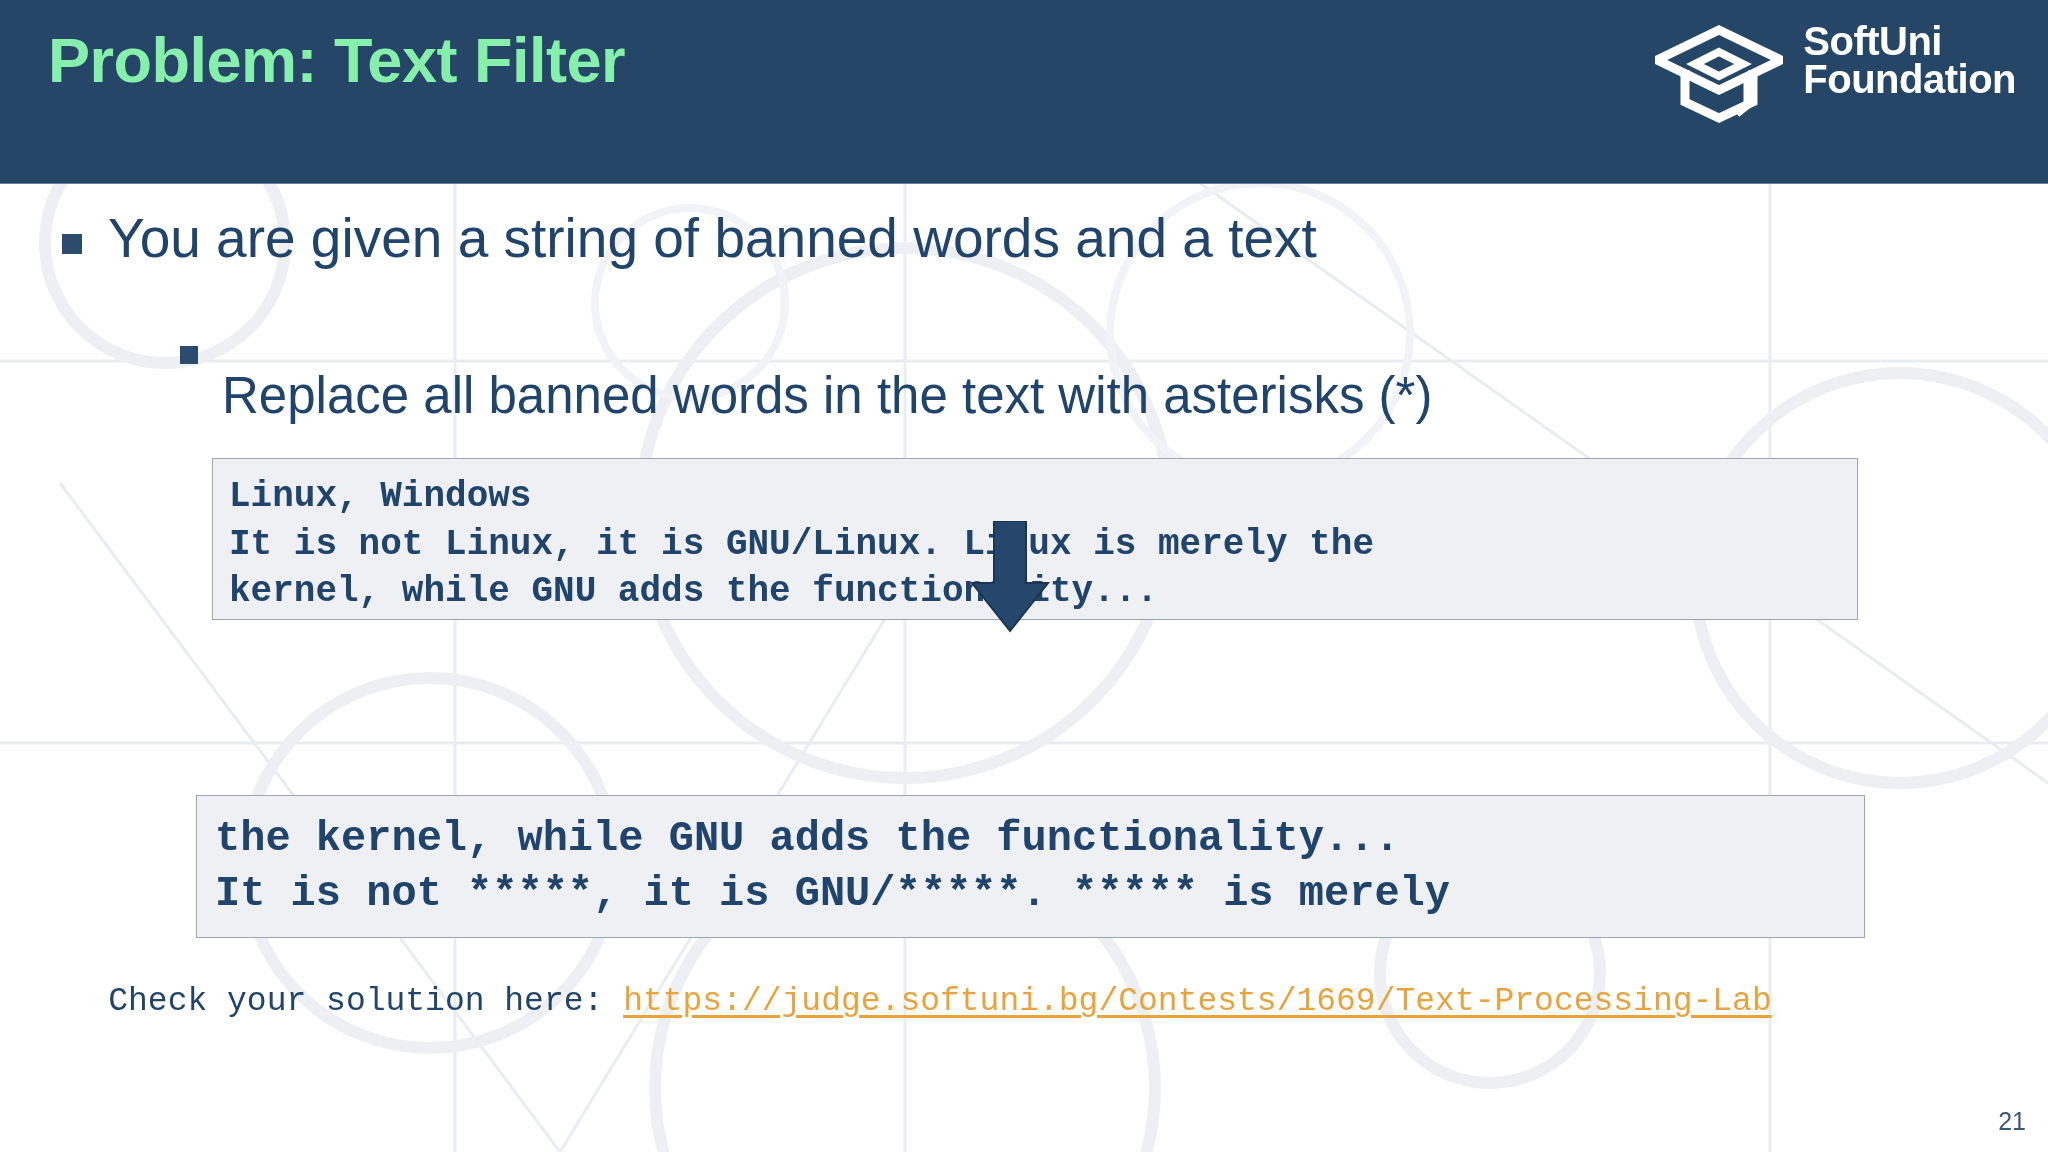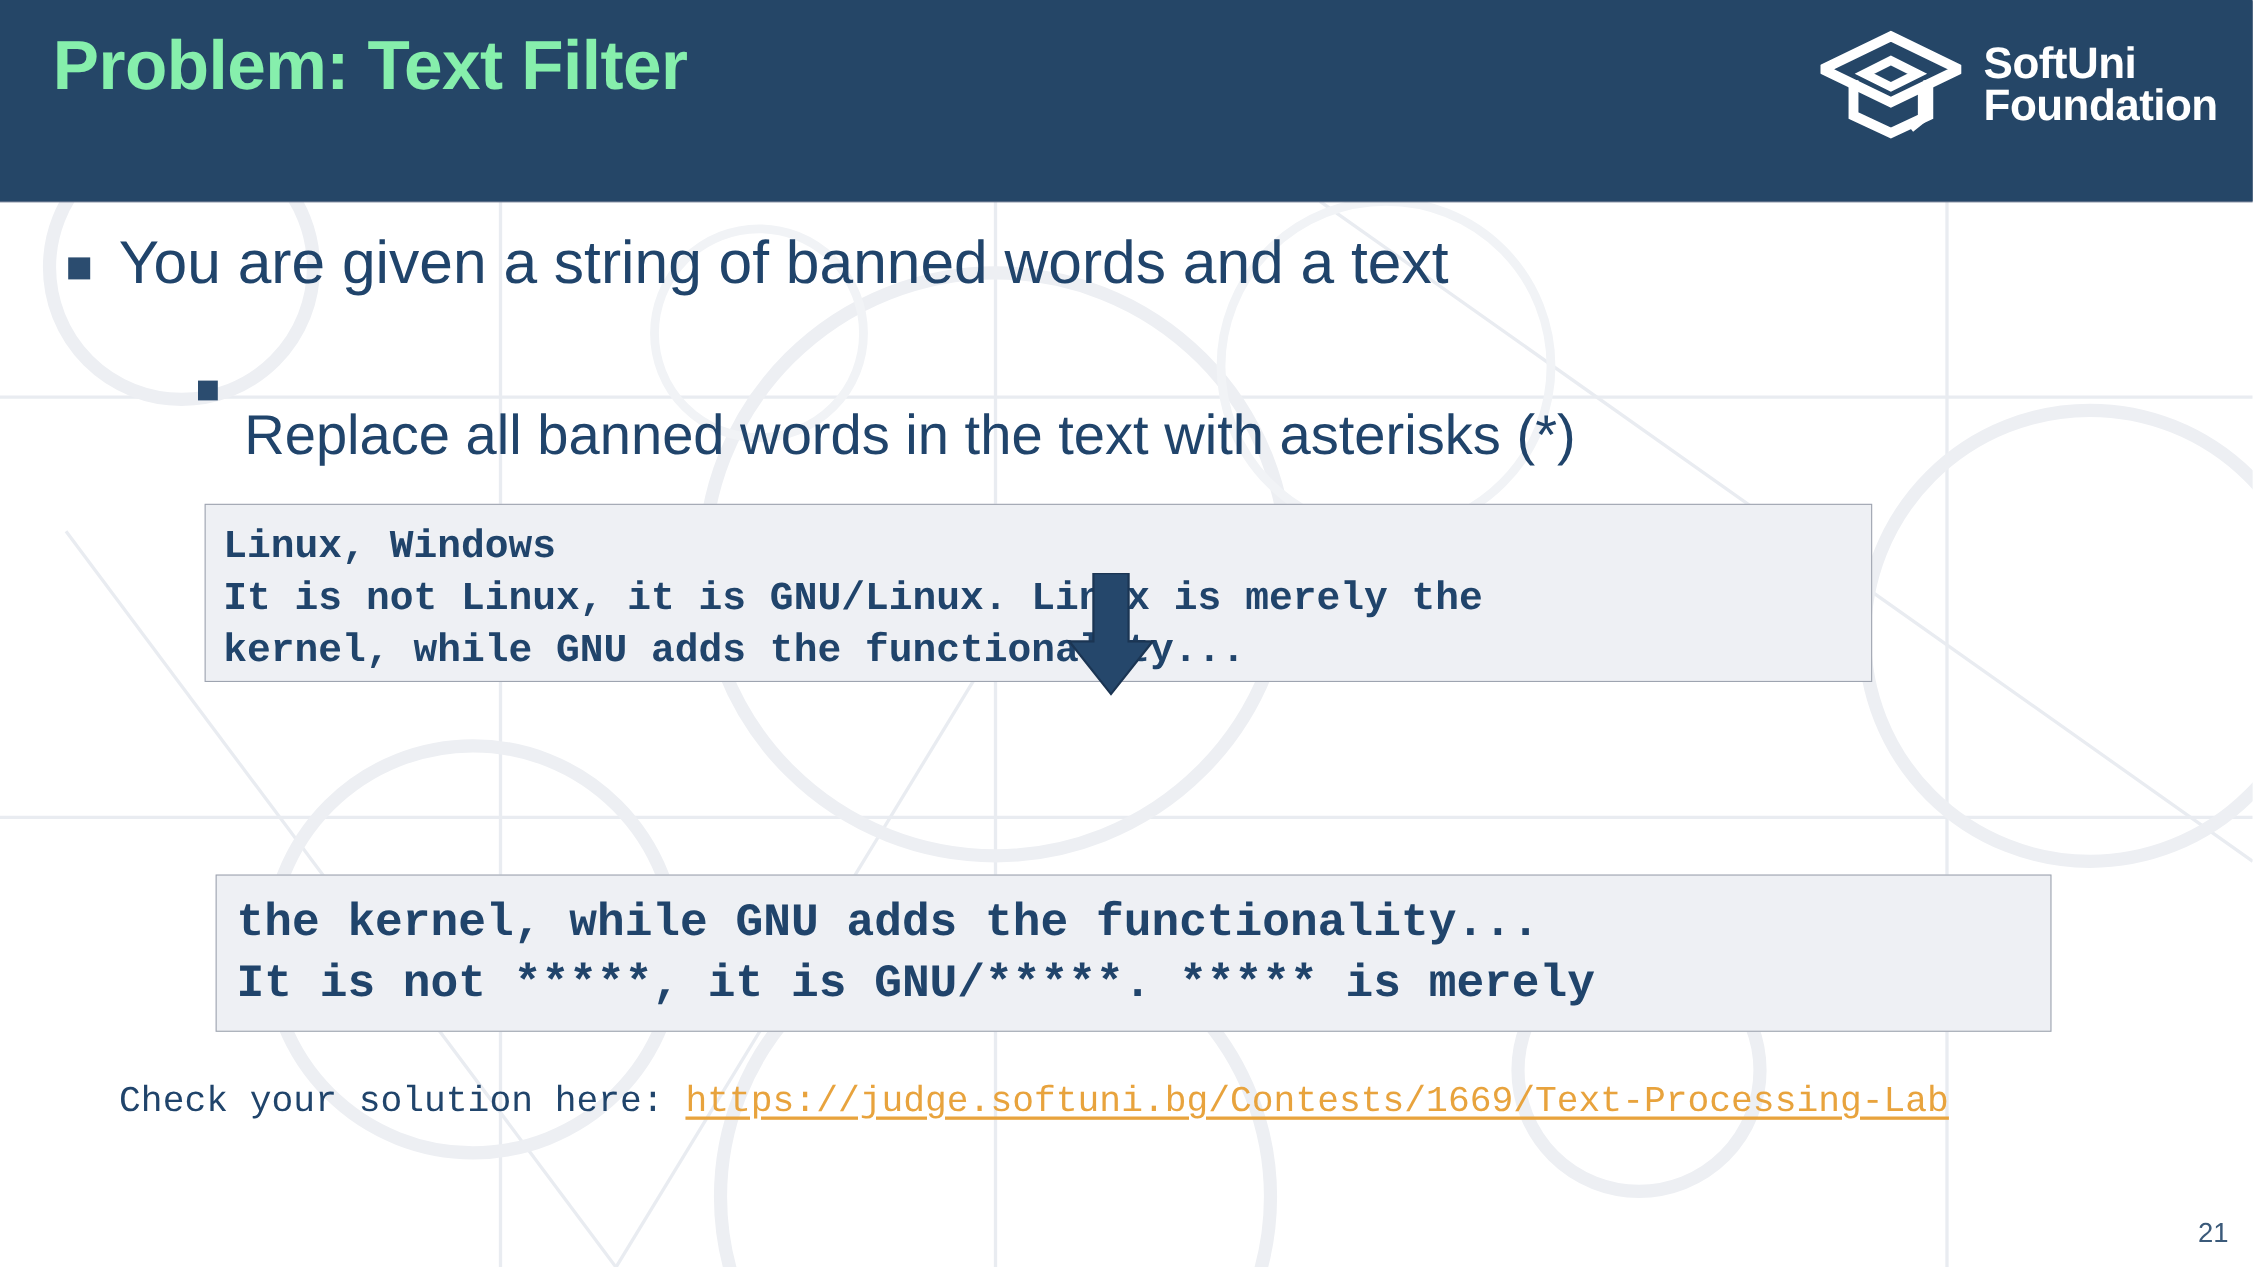--- a/index.html
+++ b/index.html
@@ -55,21 +55,21 @@
     white-space: nowrap;
     font-family: "Liberation Sans", sans-serif;
   }
 
   
   .logo {
     position: absolute;
     right: 32px;
     top: 22px;
     display: flex;
-    align-items: center;
+    align-items: flex-start;
     gap: 20px;
     height: 110px;
   }
   .logo-mark { width: 128px; height: 104px; display: block; }
   .logo-text {
     display: flex;
     flex-direction: column;
     justify-content: center;
     line-height: 0.96;
     color: #ffffff;
@@ -126,23 +126,23 @@
   .codebox {
     position: absolute;
     background: #eef0f4;
     border: 1px solid #9ea4b0;
     box-sizing: border-box;
     font-family: "Liberation Mono", "DejaVu Sans Mono", monospace;
     color: #20446b;
     font-weight: bold;
   }
   #input-box {
-    left: 186px;
+    left: 212px;
     top: 275px;
-    width: 1516px;
+    width: 1646px;
     height: 162px;
     padding: 14px 16px 0 16px;
     font-size: 36px;
     line-height: 1.32;
   }
   #output-box {
     left: 196px;
     top: 612px;
     width: 1669px;
     height: 143px;

